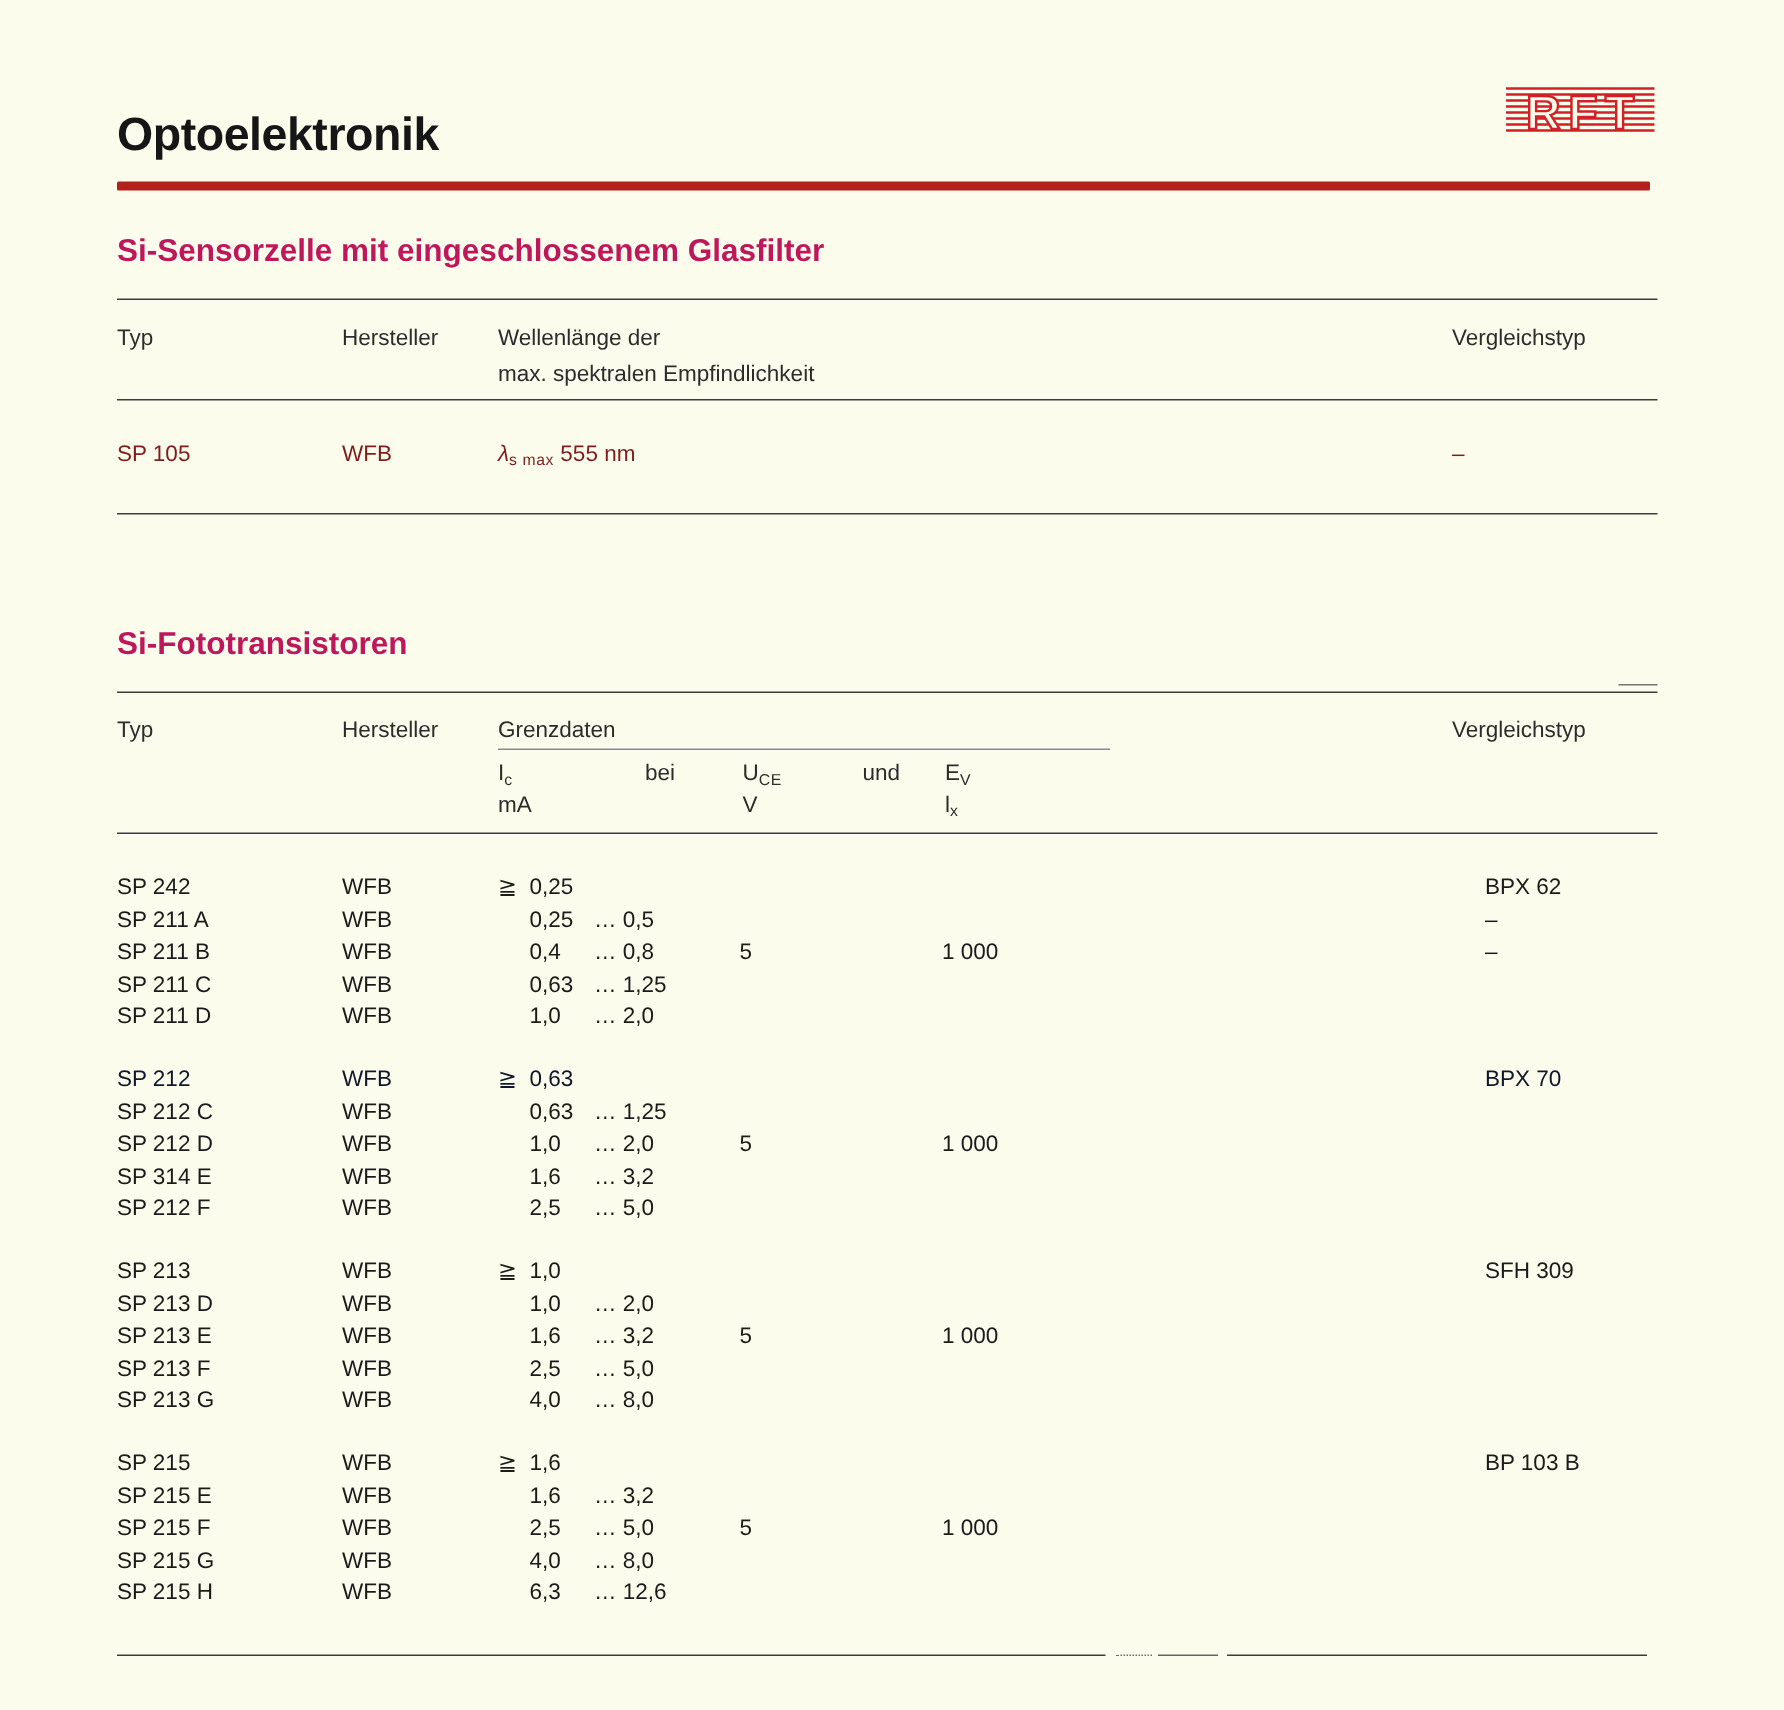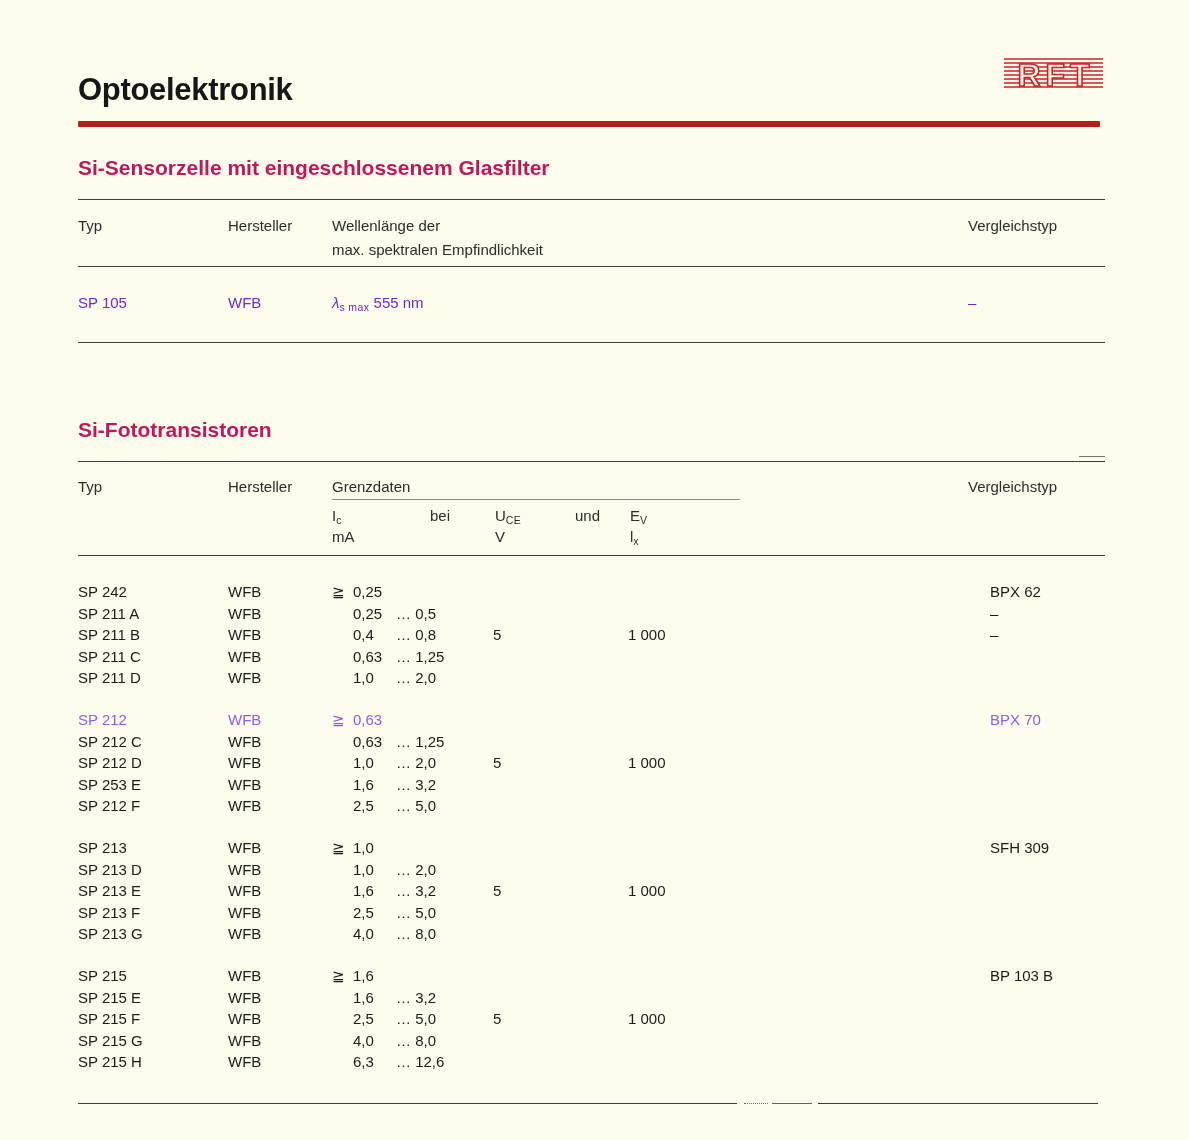--- a/index.html
+++ b/index.html
@@ -16,37 +16,37 @@
     left:78px;top:72px;
     font-size:31px;font-weight:bold;letter-spacing:-0.3px;color:#161616;text-align:right;
   }
   .red-rule{left:78px;top:121px;width:1022px;height:6px;background:#b2211c;border-radius:1px;}
   .h2{font-size:21px;font-weight:bold;color:#be185d;}
   .s1-h2{left:78px;top:156px;}
   .s2-h2{left:78px;top:418px;}
   .rule{height:0;border-top:1.6px solid #3c3c3c;}
   .rule-thin{height:0;border-top:1.2px solid #8a8a8a;}
   .hdr{font-size:15px;color:#2c2c2c;line-height:20px;white-space:pre;}
-  .cell{font-size:15px;color:#6d28d9;line-height:20px;white-space:pre;}
+  .cell{font-size:15px;color:#7f1d1d;line-height:20px;white-space:pre;}
   .sub{font-size:10.5px;vertical-align:-3px;letter-spacing:0.4px;}
   .lambda{font-style:italic;}
   
   .groups{left:78px;top:581px;width:1030px;}
   .group{margin-bottom:20px;}
   .row{position:relative;height:21.6px;}
   .row .c{position:absolute;top:0;line-height:21.6px;font-size:15px;white-space:pre;color:#1b1b1b;}
   .c-typ{left:0;}
   .c-her{left:150px;}
   .c-ic{left:254px;}
   .c-uce{left:415px;}
   .c-ev{left:550px;}
   .c-vgl{left:894px;margin-left:18px;}
   .ic-prefix{display:inline-block;width:21px;}
   .ic-value{display:inline-block;min-width:43px;}
-  .row.faded .c{color:#8b5cf6;}
+  .row.faded .c{color:#0f172a;}
   
   .seg{position:absolute;height:0;border-top:1.6px solid #3c3c3c;}
   .seg-dots{border-top-style:dotted;border-top-color:#6b6b6b;}
   .logo{left:1002px;top:50px;}
 </style>
 </head>
 <body>
 
 <div class="page">
 
@@ -172,21 +172,21 @@
     </div>
         <div class="row">
       <span class="c c-typ">SP 212 D</span>
       <span class="c c-her">WFB</span>
       <span class="c c-ic"><span class="ic-prefix"></span><span class="ic-value">1,0</span><span>… 2,0</span></span>
       <span class="c c-uce">5</span>
       <span class="c c-ev">1 000</span>
       <span class="c c-vgl"></span>
     </div>
         <div class="row">
-      <span class="c c-typ">SP 253 E</span>
+      <span class="c c-typ">SP 314 E</span>
       <span class="c c-her">WFB</span>
       <span class="c c-ic"><span class="ic-prefix"></span><span class="ic-value">1,6</span><span>… 3,2</span></span>
       <span class="c c-uce"></span>
       <span class="c c-ev"></span>
       <span class="c c-vgl"></span>
     </div>
         <div class="row">
       <span class="c c-typ">SP 212 F</span>
       <span class="c c-her">WFB</span>
       <span class="c c-ic"><span class="ic-prefix"></span><span class="ic-value">2,5</span><span>… 5,0</span></span>

